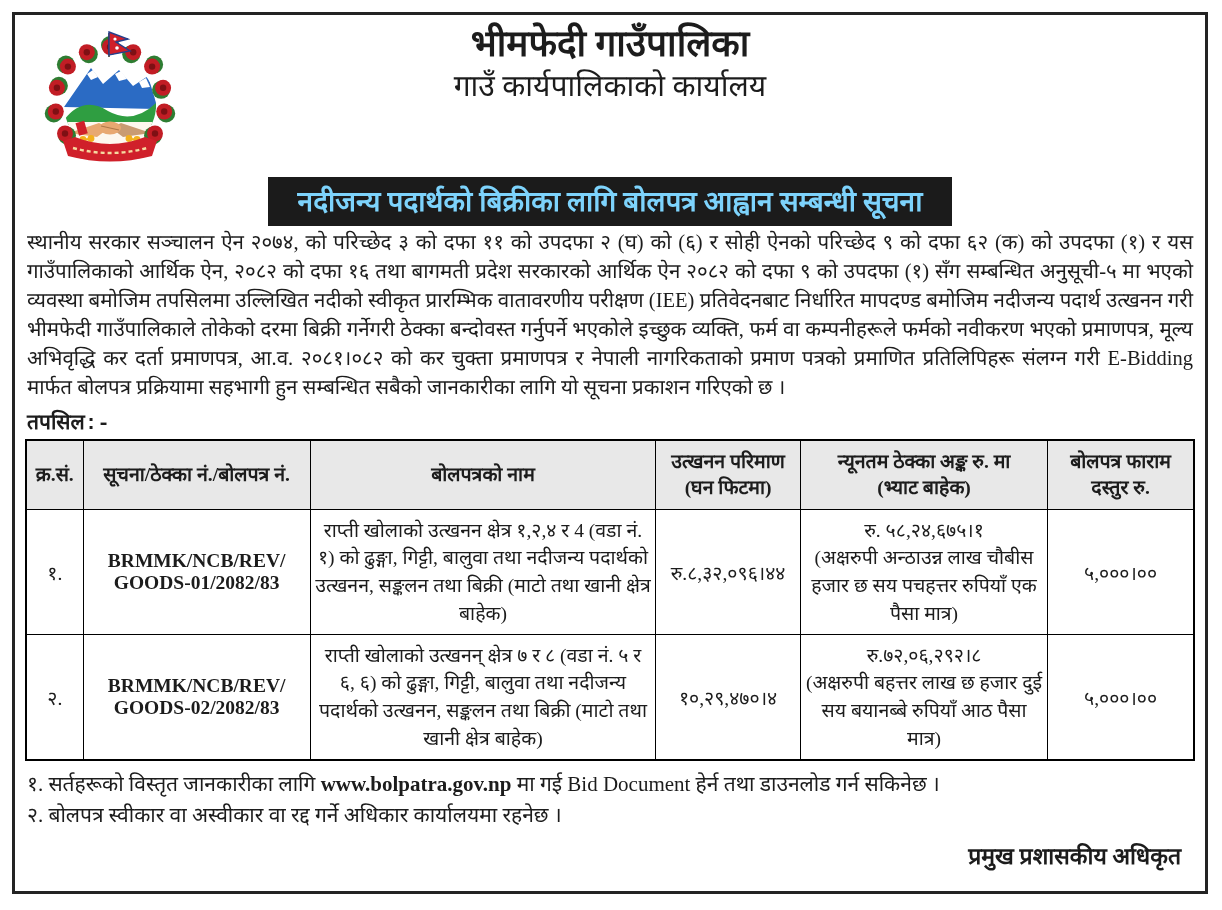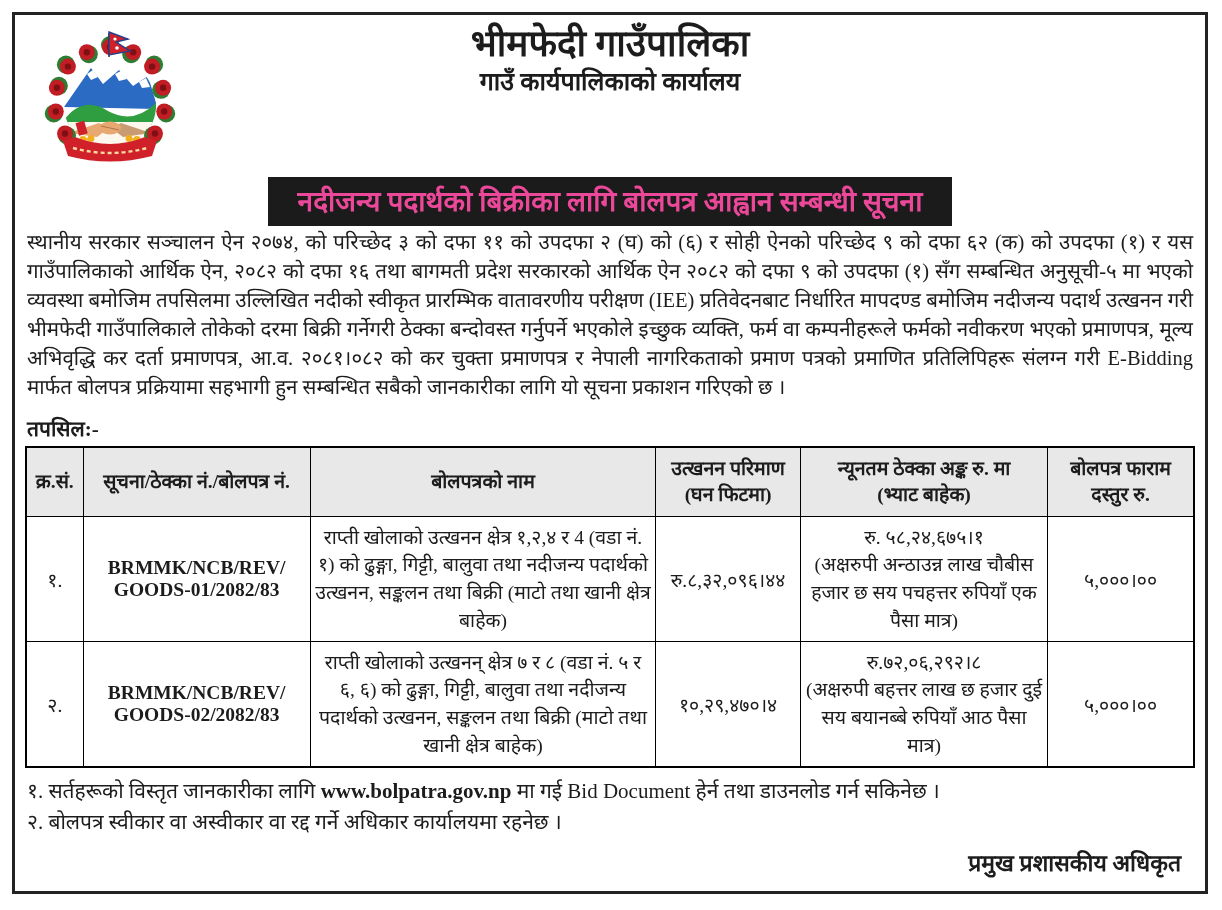--- a/index.html
+++ b/index.html
@@ -13,37 +13,37 @@
     position: absolute; left: 12px; top: 12px; right: 14px; bottom: 16px;
     border: 3px solid #232323;
     padding: 6px 10px 12px 10px;
     box-sizing: border-box;
     overflow: hidden;
   }
   
   .header { position: relative; text-align: center; min-height: 148px; }
   .logo { position: absolute; left: 10px; top: 4px; }
   .org-name { font-size: 37px; font-weight: 700; line-height: 1.15; margin-top: 2px; }
-  .office   { font-size: 25px; font-weight: 700; line-height: 1.3; }
+  .office   { font-size: 30px; font-weight: 400; line-height: 1.3; }
   .location { font-size: 21px; font-weight: 700; line-height: 1.35; }
   .province { font-size: 19px; font-weight: 700; line-height: 1.35; }
   
   .notice-bar {
     margin: 6px auto 0 auto; width: fit-content; max-width: 96%;
-    background: #1b1b1b; color: #ec4899;
+    background: #1b1b1b; color: #7dd3fc;
     font-size: 28px; font-weight: 700;
     padding: 4px 30px 7px 30px;
   }
   .pub-date { text-align: center; font-size: 22px; font-weight: 700; margin: 6px 0 4px 0; }
   
   .body-text {
     font-size: 20.5px; line-height: 29px; text-align: justify;
-    margin: 2px 2px 12px 2px;
-  }
-  .schedule-label { font-size: 21px; font-weight: 700; margin: 2px 0 4px 2px; }
+    margin: 2px 2px 5px 2px;
+  }
+  .schedule-label { font-size: 21px; font-weight: 700; margin: 2px 0 4px 2px; font-family: Liberation Mono, monospace; }
   
   table.tender {
     width: 100%; border-collapse: collapse; table-layout: fixed;
     border: 2px solid #000;
   }
   table.tender th, table.tender td {
     border: 1.5px solid #000;
     text-align: center; vertical-align: middle;
     padding: 3px 4px;
     font-size: 19.5px;

